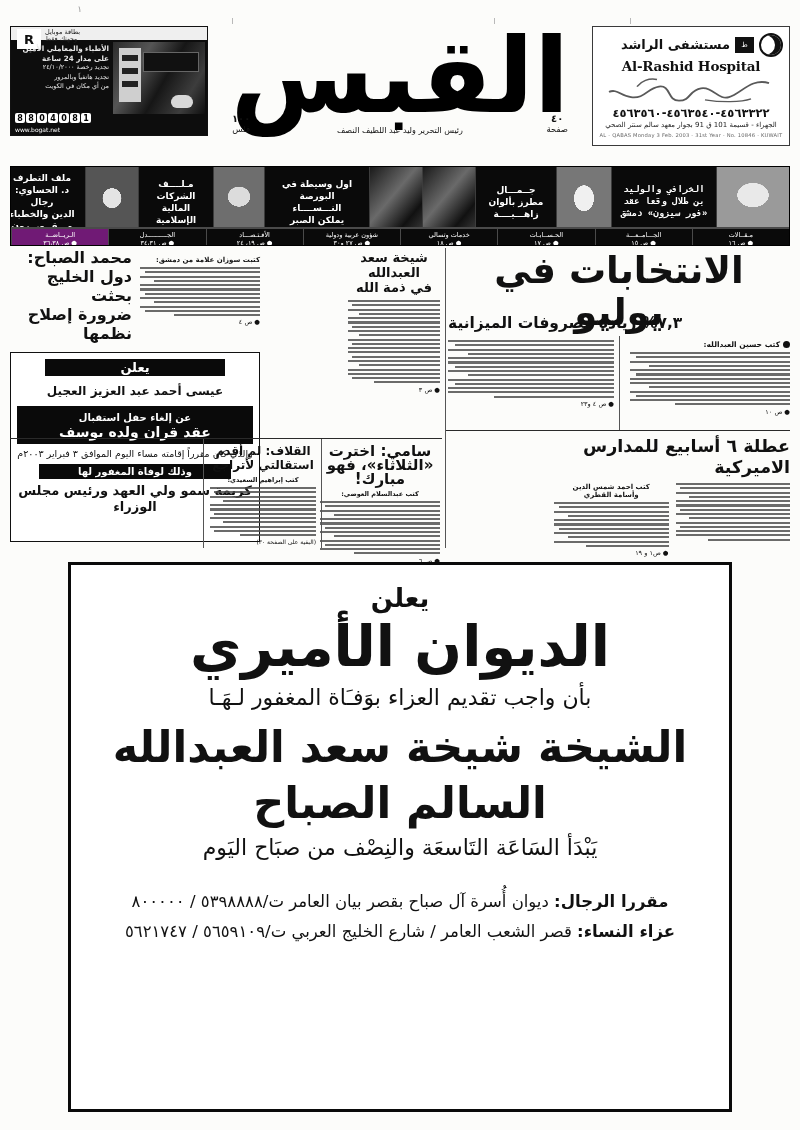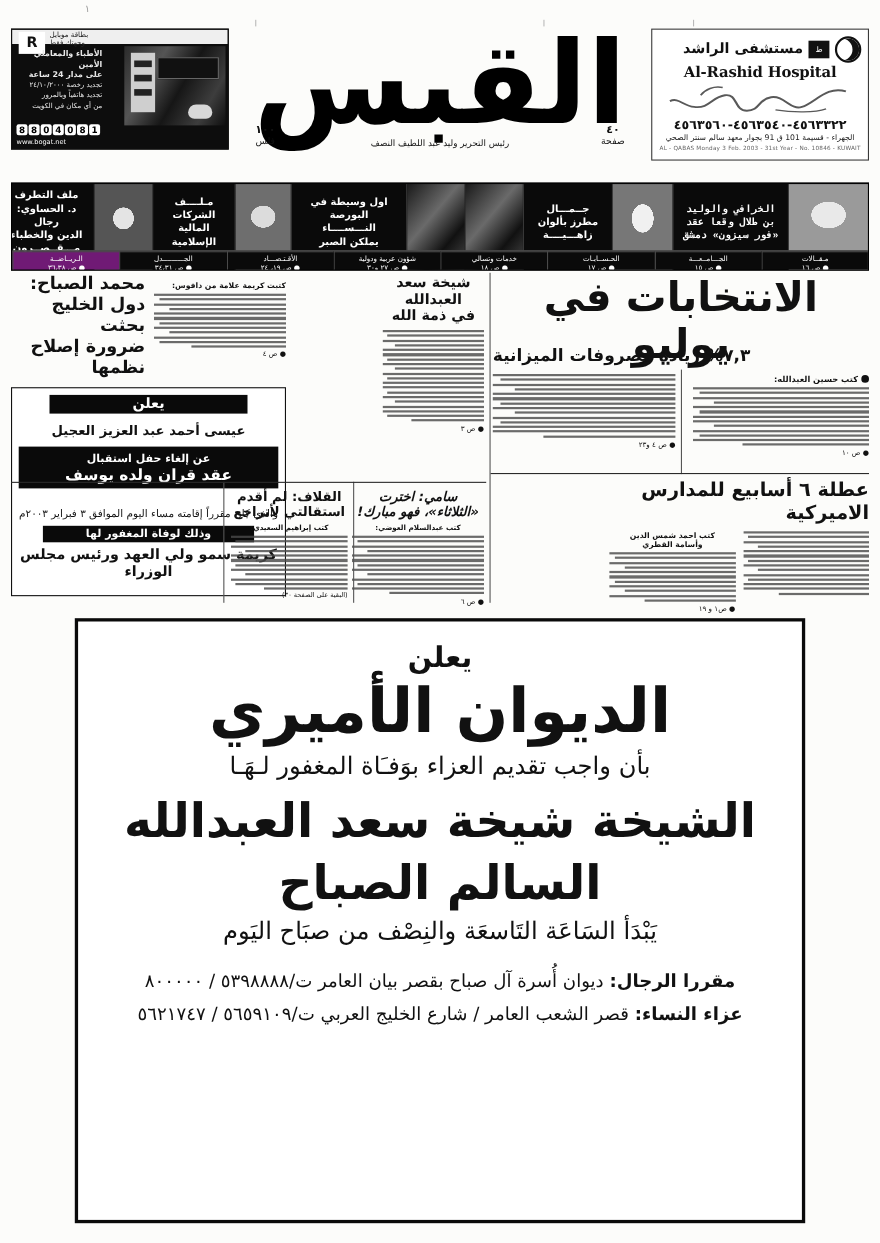--- a/index.html
+++ b/index.html
@@ -77,21 +77,21 @@
   .tv-photo{position:absolute;right:2px;top:15px;width:92px;height:72px;
     background:
       linear-gradient(120deg,#2b2b2b 0%,#555 30%,#161616 55%,#3d3d3d 80%,#0e0e0e 100%);
   }
   .tv-photo .kbd{position:absolute;right:6px;top:10px;width:56px;height:20px;background:#111;
     box-shadow:0 0 0 1px #666 inset;}
   .tv-photo .mouse{position:absolute;right:12px;bottom:6px;width:22px;height:13px;
     background:#d8d8d8;border-radius:9px 9px 7px 7px;}
   .tv-photo .card{position:absolute;left:6px;top:6px;width:22px;height:54px;background:#cfcfcf;}
   .tv-photo .card i{display:block;height:6px;background:#222;margin:7px 3px;}
-  .tv-txt{position:absolute;right:114px;left:4px;top:17px;font-size:6.4px;line-height:9.5px;
+  .tv-txt{position:absolute;right:98px;left:4px;top:17px;font-size:6.4px;line-height:9.5px;
     text-align:right;color:#e8e8e8;}
   .tv-txt .h{font-size:7.2px;font-weight:bold;}
   .tv-num{position:absolute;left:4px;bottom:12px;display:flex;gap:1px;}
   .tv-num i{width:10px;height:10px;background:#fff;color:#000;font-size:8px;font-weight:bold;
     display:flex;align-items:center;justify-content:center;border-radius:2px;font-style:normal;}
   .tv-site{position:absolute;left:4px;bottom:2px;font-size:6px;color:#fff;}
 
   
   .dateline{position:absolute;left:10px;right:218px;top:150px;height:12px;
     font-size:6.4px;color:#222;text-align:left;letter-spacing:.1px;}
@@ -147,34 +147,34 @@
   .hl-xsm{font-size:10.5px;font-weight:bold;line-height:12.5px;text-align:center;}
   .hl-md{font-size:16px;font-weight:bold;line-height:19px;text-align:center;}
   .hl-lg{font-size:18px;font-weight:bold;line-height:21px;text-align:center;}
 
   
   .box-ann{position:absolute;left:0;top:104px;width:250px;height:190px;
     border:1.5px solid #111;background:#fff;padding:4px 6px;box-sizing:border-box;}
   .ba-band{background:#0a0a0a;color:#fff;text-align:center;font-weight:bold;}
   .ba-yln{font-size:13px;letter-spacing:9px;padding:1px 0;margin:2px 28px 5px;}
   .ba-name{font-size:12px;font-weight:bold;text-align:center;line-height:20px;margin-bottom:5px;}
-  .ba-mid{font-size:10px;line-height:15px;padding:4px 6px;margin-bottom:17px;}
+  .ba-mid{font-size:10px;line-height:15px;padding:4px 6px;margin-bottom:3px;}
   .ba-mid .big{font-size:14px;font-weight:bold;display:block;}
   .ba-line{font-size:9.5px;text-align:center;line-height:13px;margin-bottom:4px;}
   .ba-band2{font-size:10px;padding:2px 0;margin:0 22px 4px;}
   .ba-foot{font-size:13px;text-align:center;font-weight:bold;line-height:16px;}
 
   
   .obit{position:absolute;left:68px;right:68px;top:562px;bottom:18px;
     border:3px solid #0a0a0a;background:#fff;box-sizing:border-box;padding:10px 14px;}
   .ob-yln{text-align:center;font-size:26px;font-weight:bold;letter-spacing:10px;margin:8px 0 2px;}
   .ob-diwan{text-align:center;font-size:56px;font-weight:bold;line-height:64px;letter-spacing:-1px;margin:2px 0 4px;}
   .ob-line2{text-align:center;font-size:22px;line-height:30px;letter-spacing:1px;margin-bottom:6px;}
   .ob-name{text-align:center;font-size:43px;font-weight:bold;line-height:56px;letter-spacing:-2px;margin:2px 0 2px;}
-  .ob-time{text-align:center;font-size:22px;line-height:30px;letter-spacing:.5px;margin-bottom:14px;}
+  .ob-time{text-align:center;font-size:22px;line-height:30px;letter-spacing:.5px;margin-bottom:24px;}
   .ob-contact{font-size:16.5px;line-height:30px;text-align:center;letter-spacing:0px;}
   .ob-contact .row{white-space:nowrap;}
   .ob-contact .lbl{font-weight:bold;}
 </style>
 </head>
 <body>
 
 <div class="page">
 
   <div class="corner-num">١</div>
@@ -408,21 +408,21 @@
           <div class="ln s1"></div>
           <div class="ln s2"></div>
           <div class="ln s4"></div>
       </div>
       <div class="jumpto ar">● ص ٣</div>
     </div>
 
     <div class="col" style="left:0;top:0;width:250px;">
       <div style="display:flex;gap:8px;">
         <div style="flex:1 1 auto;padding-top:8px;">
-          <div class="byline ar" style="font-size:7px;">كتبت كريمة علامة من دافوس:</div>
+          <div class="byline ar" style="font-size:7px;">كتبت سوزان علامة من دمشق:</div>
           <div class="copy">
             <div class="ln s1"></div>
               <div class="ln s2"></div>
               <div class="ln s1"></div>
               <div class="ln s3"></div>
             <div class="ln s1"></div>
               <div class="ln s1"></div>
               <div class="ln s2"></div>
               <div class="ln s1"></div>
             <div class="ln s3"></div>
@@ -448,21 +448,21 @@
         <span class="big">عقد قران ولده يوسف</span>
       </div>
       <div class="ba-line ar">
         والذي كان مقرراً إقامته مساء اليوم الموافق ٣ فبراير ٢٠٠٣م
       </div>
       <div class="ba-band ba-band2 ar">وذلك لوفاة المغفور لها</div>
       <div class="ba-foot ar">كريمة سمو ولي العهد ورئيس مجلس الوزراء</div>
     </div>
 
     <div class="col" style="right:350px;top:196px;width:120px;">
-      <div class="hl-xsm ar" style="white-space:pre-line;font-size:12px;line-height:14px;font-style:italic;">سامي: اخترت
+      <div class="hl-xsm ar" style="white-space:pre-line;font-size:15px;line-height:14px;">سامي: اخترت
 «الثلاثاء»، فهو مبارك!</div>
       <div class="byline ar" style="margin-top:4px;font-size:6.5px;text-align:center;">كتب عبدالسلام العوضي:</div>
       <div class="copy">
         <div class="ln s1"></div>
           <div class="ln s2"></div>
           <div class="ln s1"></div>
           <div class="ln s3"></div>
         <div class="ln s1"></div>
           <div class="ln s1"></div>
           <div class="ln s2"></div>

